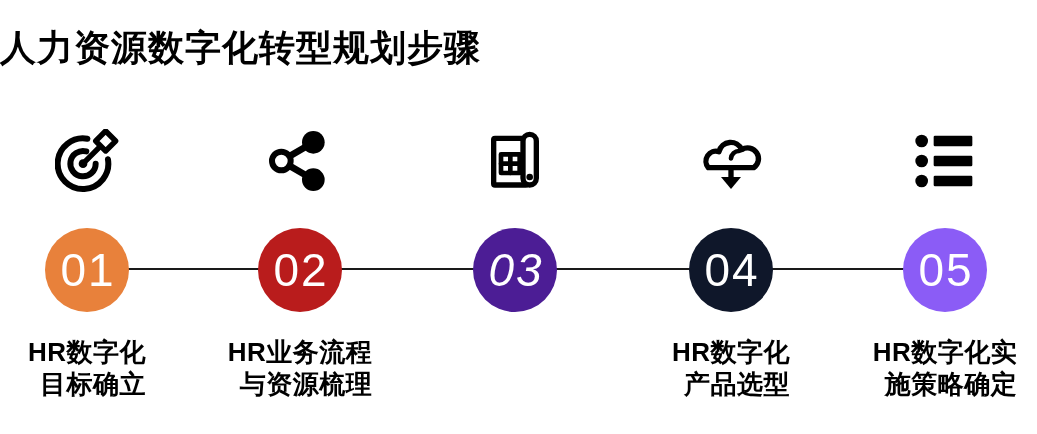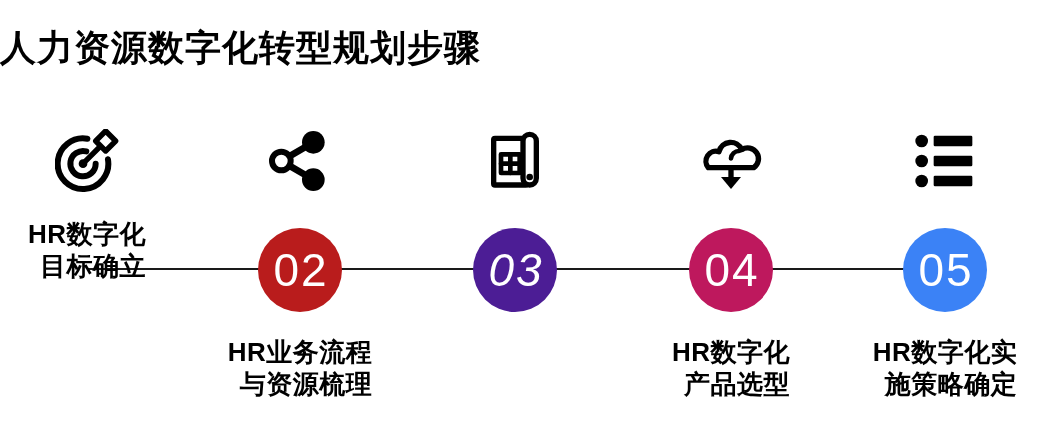--- a/index.html
+++ b/index.html
@@ -56,20 +56,23 @@
 <div class="step step-1">
   <div class="icon-box">
     <svg viewBox="0 0 96 96">
       <path class="stroke" stroke-width="9" d="M 79.4 45.4 A 38 38 0 1 1 48.6 14.6"></path>
       <path class="stroke" stroke-width="9" d="M 61 52 A 19 19 0 1 1 46.9 33.6"></path>
       <path class="stroke" stroke-width="8" d="M 42 52 L 76 18"></path>
       <circle cx="42" cy="52" r="6.5" fill="#000"></circle>
       <path d="M 76 3 L 91 18 L 76 33 L 61 18 Z" fill="#fff" stroke="#000" stroke-width="8" stroke-linejoin="round"></path>
     </svg>
   </div>
+  <div class="num-circle" style="background: rgb(232, 129, 59);">
+    <span class="num">01</span>
+  </div>
   <div class="label">
     <div>HR数字化</div>
     <div>目标确立</div>
   </div>
 </div>
 
 <div class="step step-2">
   <div class="icon-box">
     <svg viewBox="0 0 96 96">
       <path class="stroke" stroke-width="10" d="M 20 48 L 68 20 M 20 48 L 68 76"></path>
@@ -104,40 +107,40 @@
 
 <div class="step step-4">
   <div class="icon-box">
     <svg viewBox="0 0 96 96">
       <path class="stroke" stroke-width="8" d="M 14 58 A 15 15 0 0 1 30 34 A 18 18 0 0 1 64 31 A 14 14 0 0 1 82 58 Z"></path>
       <path class="stroke" stroke-width="7" d="M 60 33 A 12 12 0 0 0 48 44"></path>
       <path class="stroke" stroke-width="8" d="M 48 58 L 48 75"></path>
       <path d="M 33 72 L 63 72 L 48 90 Z" fill="#000"></path>
     </svg>
   </div>
-  <div class="num-circle" style="background: #be185d;">
+  <div class="num-circle" style="background: #0f172a;">
     <span class="num">04</span>
   </div>
   <div class="label">
     <div>HR数字化</div>
     <div>产品选型</div>
   </div>
 </div>
 
 <div class="step step-5">
   <div class="icon-box">
     <svg viewBox="0 0 96 96">
       <circle cx="13" cy="18" r="9.5" fill="#000"></circle>
       <circle cx="13" cy="48" r="9.5" fill="#000"></circle>
       <circle cx="13" cy="78" r="9.5" fill="#000"></circle>
       <rect x="31" y="10" width="58" height="16" rx="2" fill="#000"></rect>
       <rect x="31" y="40" width="58" height="16" rx="2" fill="#000"></rect>
       <rect x="31" y="70" width="58" height="16" rx="2" fill="#000"></rect>
     </svg>
   </div>
-  <div class="num-circle" style="background: #3b82f6;">
+  <div class="num-circle" style="background: #8b5cf6;">
     <span class="num">05</span>
   </div>
   <div class="label">
     <div>HR数字化实</div>
     <div>施策略确定</div>
   </div>
 </div>
 
 </body></html>

